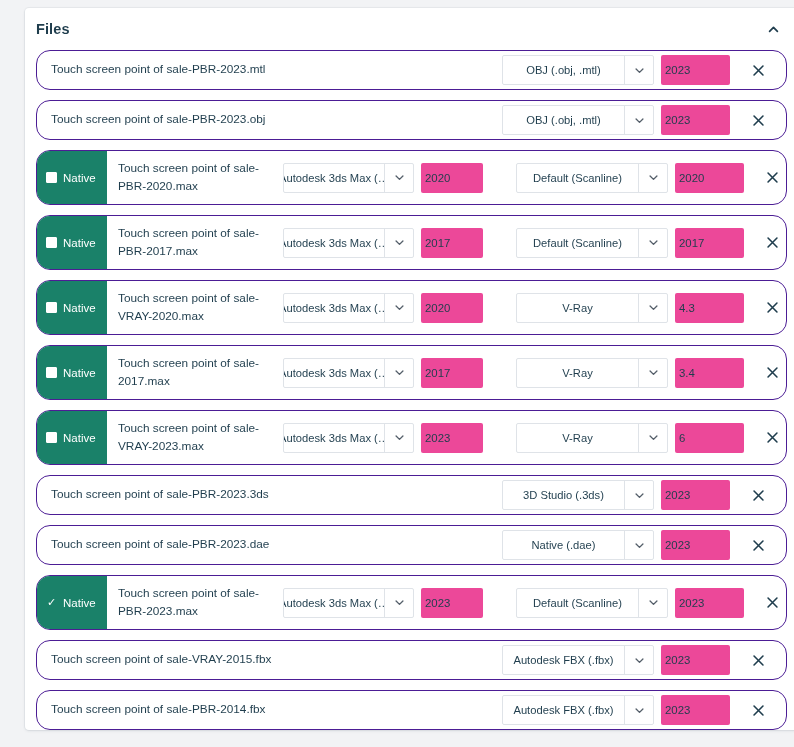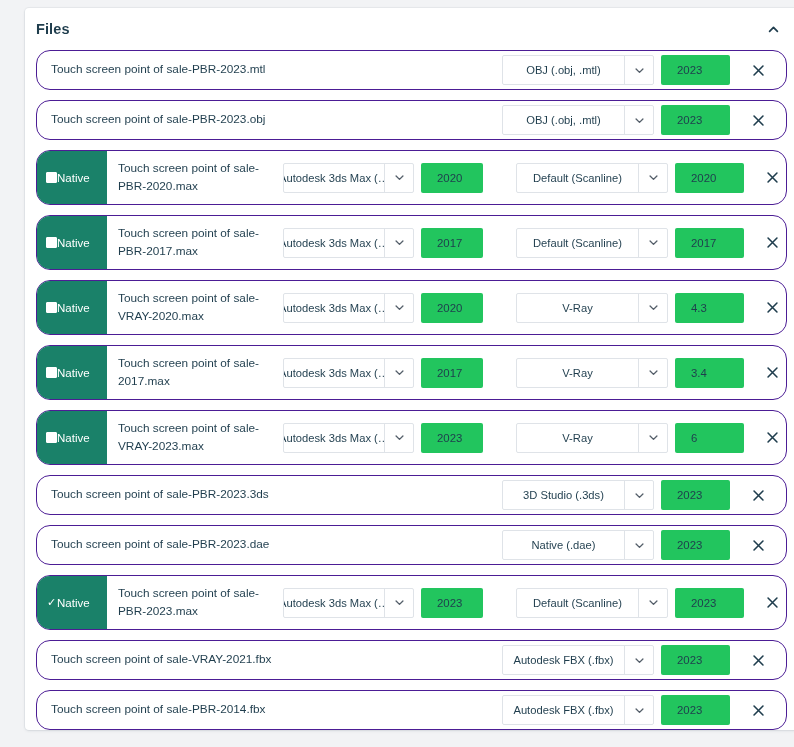--- a/index.html
+++ b/index.html
@@ -70,20 +70,21 @@
   }
   .file-row.tall { min-height: 55px; }
 
   
   .native-badge {
     flex: 0 0 70px;
     background: #1a8169;
     display: flex;
     align-items: center;
     justify-content: flex-start;
+    gap: 6px;
     padding-left: 9px;
     box-sizing: border-box;
     color: #ffffff;
     font-size: 11.5px;
     cursor: pointer;
     align-self: stretch;
   }
   .native-box {
     width: 11px;
     height: 11px;
@@ -161,27 +162,27 @@
     color: #56606b;
   }
   .select-arrow svg { display: block; }
 
   .select.fmt-wide { width: 152px; }
   .select.fmt-soft { width: 131px; }
   .select.rnd      { width: 152px; margin-left: 26px; }
 
   .num-input {
     height: 30px;
-    background: #22c55e;
+    background: #ec4899;
     border: none;
     border-radius: 2px;
     font-size: 11.4px;
     color: #1f3d4d;
     font-family: "Liberation Sans", sans-serif;
-    padding: 0 16px;
+    padding: 0 4px;
     box-sizing: border-box;
     outline: none;
   }
   .num-input.w-small { width: 62px; }
   .num-input.w-med   { width: 69px; }
 
   .remove-btn {
     flex: 0 0 56px;
     display: flex;
     align-items: center;
@@ -470,21 +471,21 @@
              </div>
              <input class="num-input w-med" type="text" readonly="" value="2023" style="">
           </div>
           <div class="remove-btn">
             <svg width="13" height="13" viewBox="0 0 14 14" aria-hidden="true">
               <path d="M2.2 2.2 L11.8 11.8 M11.8 2.2 L2.2 11.8" fill="none" stroke="#1f3d4d" stroke-width="1.7" stroke-linecap="round"></path>
             </svg>
           </div>
         </div>
         <div class="file-row">
-          <div class="file-name">Touch screen point of sale-VRAY-2021.fbx</div>
+          <div class="file-name">Touch screen point of sale-VRAY-2015.fbx</div>
           <div class="ctl-group">
             <div class="select fmt-wide">
                <span class="select-value">Autodesk FBX (.fbx)</span>
                <span class="select-arrow">
                 <svg width="9" height="9" viewBox="0 0 10 10" aria-hidden="true">
                   <path d="M1.2 3.3 L5 7.1 L8.8 3.3" fill="none" stroke="#56606b" stroke-width="1.5" stroke-linecap="round" stroke-linejoin="round"></path>
                 </svg>
               </span>
              </div>
              <input class="num-input w-med" type="text" readonly="" value="2023" style="">

